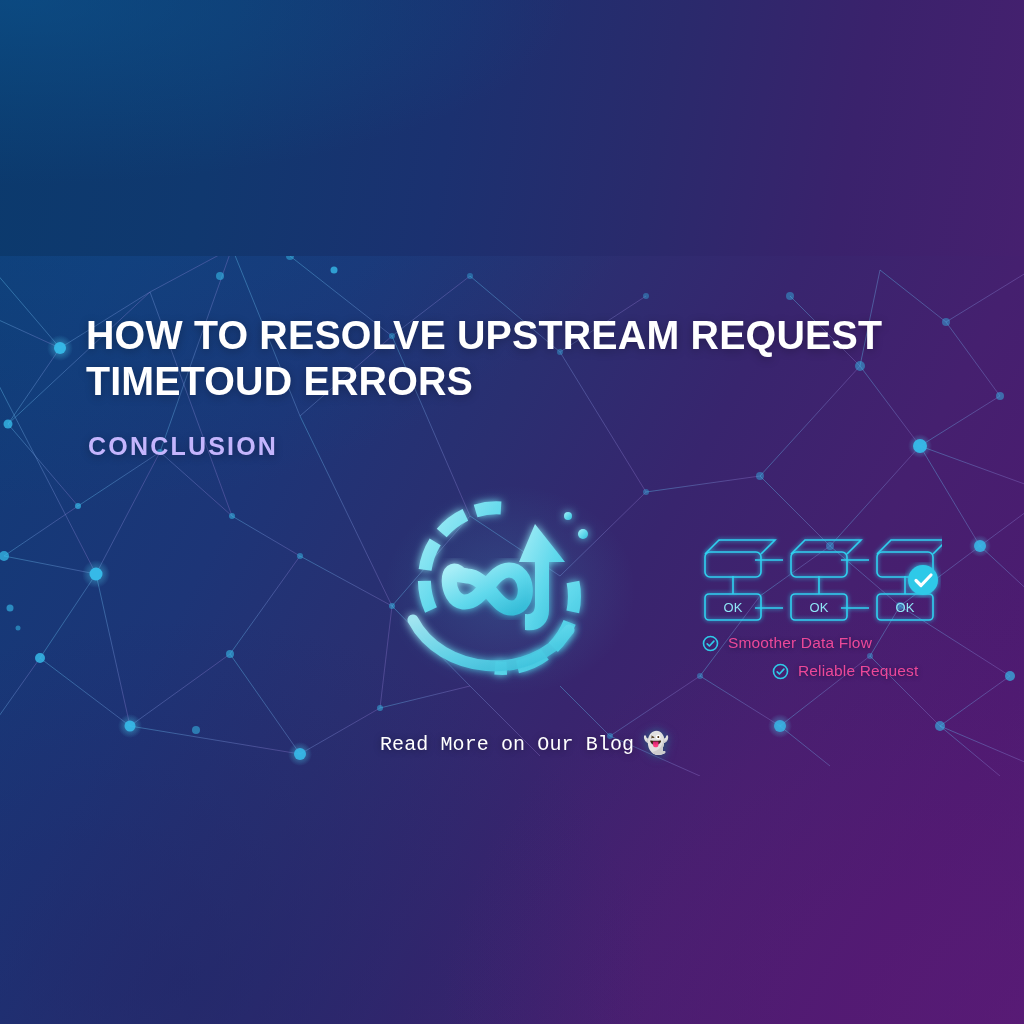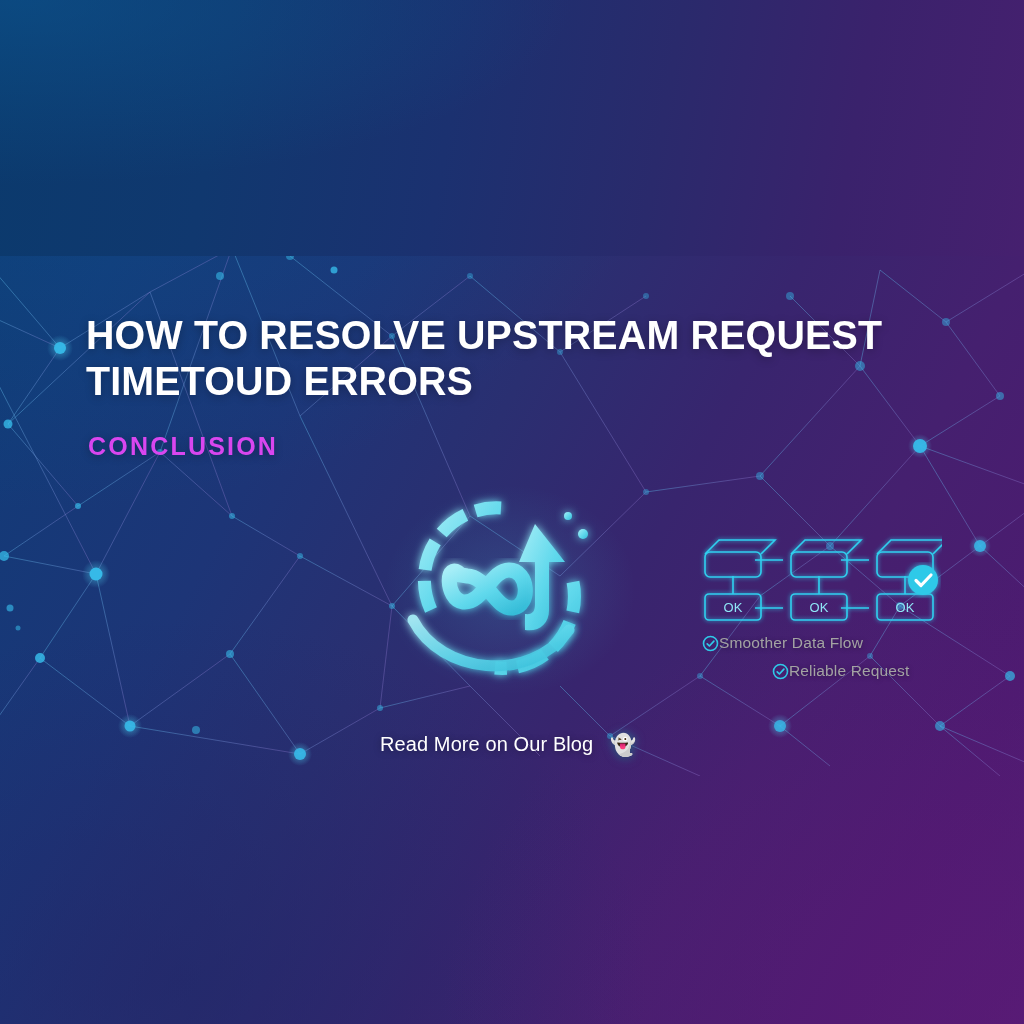--- a/index.html
+++ b/index.html
@@ -73,57 +73,58 @@
     font-size:41px;
     line-height:46px;
     letter-spacing:.2px;
     text-transform:uppercase;
     transform:scaleX(.96);
     transform-origin:left center;
     text-shadow:0 2px 10px rgba(0,0,0,.28);
   }
   .subhead {
     position:absolute; left:88px; top:432px;
-    color:#d946ef;
+    color:#c4b5fd;
     font-size:25px;
     font-weight:600;
     letter-spacing:2.2px;
     text-transform:uppercase;
     text-shadow:0 2px 8px rgba(0,0,0,.3);
   }
 
   
   .hero-icon { position:absolute; left:383px; top:478px; width:235px; height:215px; }
 
   
   .diagram { position:absolute; left:697px; top:532px; width:245px; height:100px; }
 
   
   .features { position:absolute; left:702px; top:634px; width:270px; }
   .feat {
-    display:flex; align-items:center; 
-    color:#a3a3a3;
+    display:flex; align-items:center; gap:9px;
+    color:#ec4899;
     font-size:15.5px;
     letter-spacing:.15px;
     margin-bottom:10px;
     white-space:nowrap;
     text-align:right;
   }
   .feat.indent { margin-left:70px; }
   .feat .cicon { flex:0 0 auto; width:17px; height:17px; display:block; }
   .feat .txt { text-shadow:0 1px 5px rgba(0,0,0,.35); }
 
   
   .cta {
     position:absolute; left:380px; top:733px;
-    display:flex; align-items:center; gap:17px;
+    display:flex; align-items:center; gap:9px;
     color:#ffffff;
     font-size:20px;
     letter-spacing:.1px;
     text-shadow:0 1px 7px rgba(0,0,0,.35);
+    font-family:Liberation Mono, monospace;
   }
   .cta .ghost {
     font-size:21px; line-height:1;
     color:#3ad0ee;
     filter:drop-shadow(0 0 4px rgba(58,208,238,.5));
   }
 </style>
 </head>
 <body>
 

